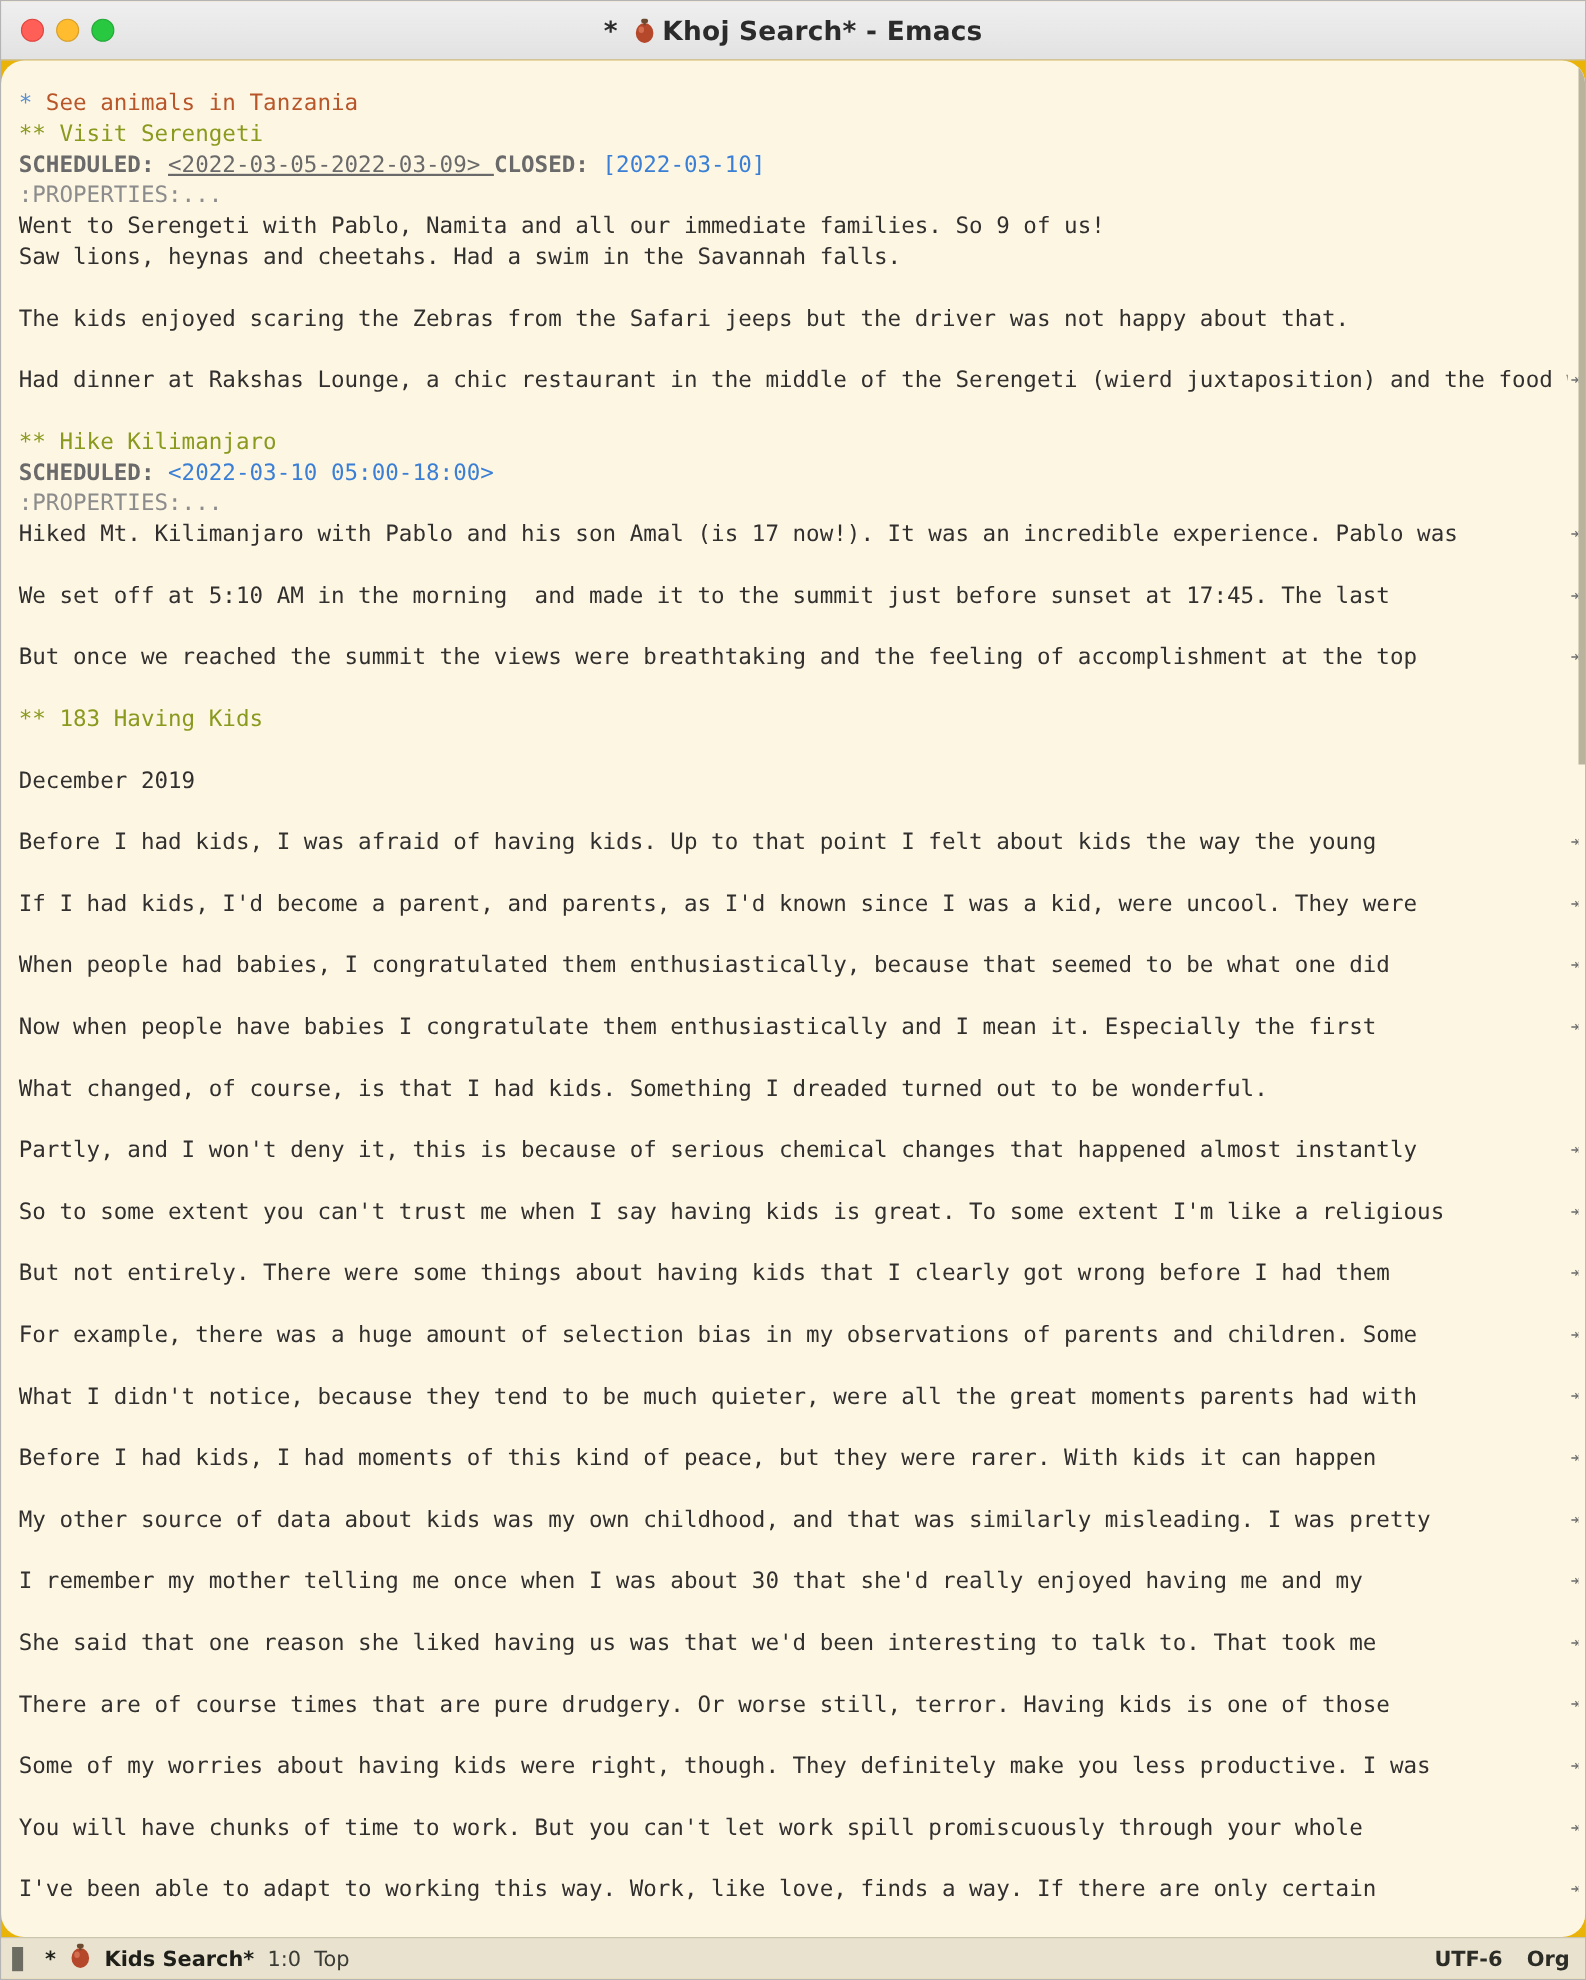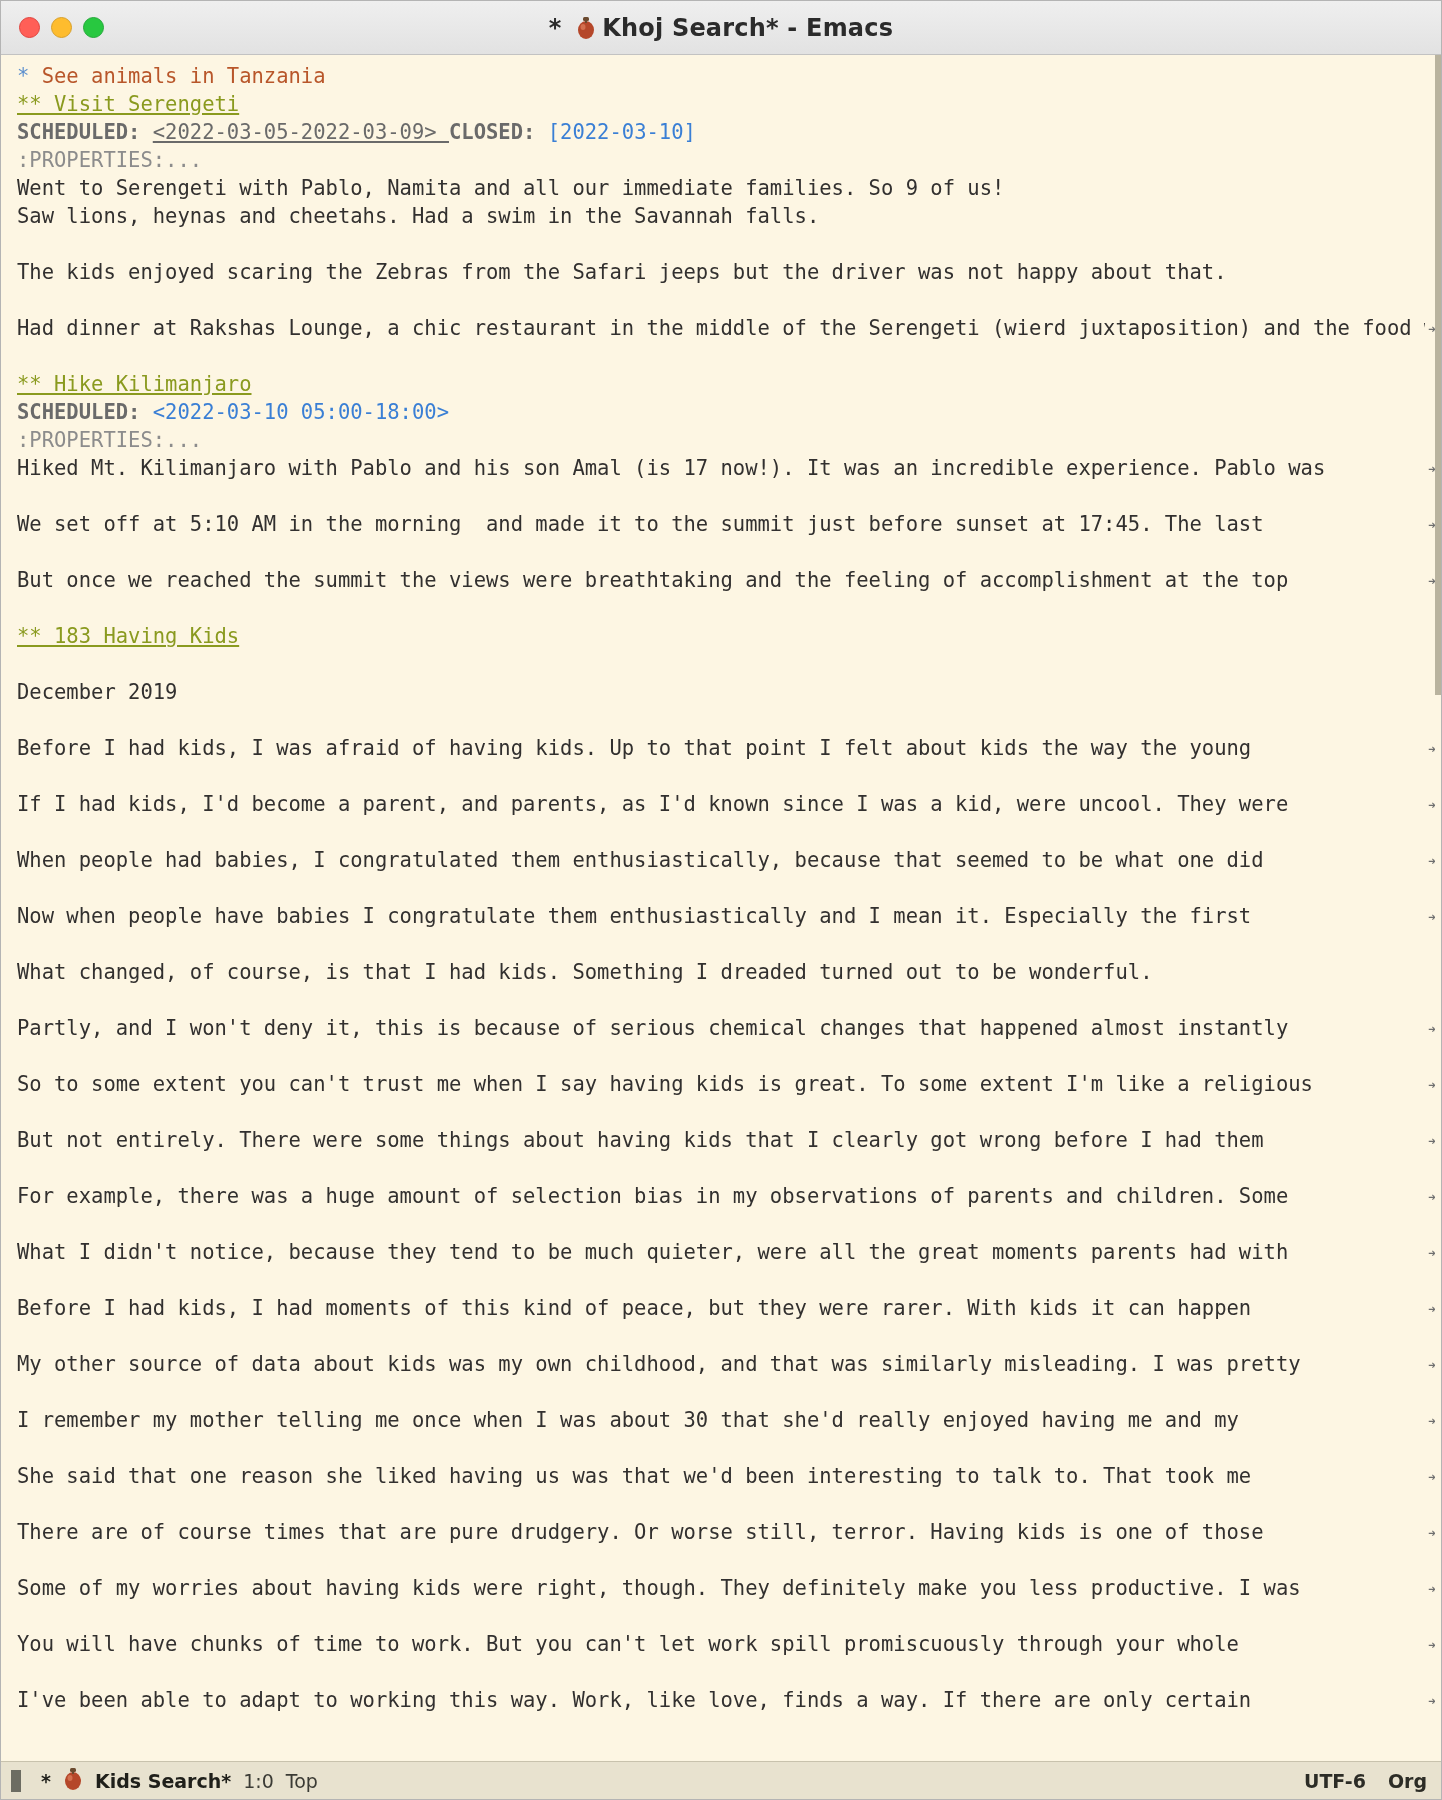--- a/index.html
+++ b/index.html
@@ -69,40 +69,41 @@
     vertical-align: -4px;
     margin: 0 6px;
   }
 
   
   .buffer {
     flex: 1;
     position: relative;
     background: #fdf6e3;
     overflow: hidden;
-    padding: 7px 0 0 0;
-    box-sizing: border-box;
+    padding: 24px 0 0 0;
+    box-sizing: border-box;
+    border-radius: 21px;
   }
   .lines {
     font-size: 20.5px;
     line-height: 28px;
     color: #32302f;
     white-space: pre;
     padding-left: 16px;
   }
   .line {
     height: 28px;
     overflow: hidden;
     position: relative;
   }
   .line.blank { }
 
   .h1 { color: #b8562a; }
   .h1 .star { color: #5b8fce; }
-  .h2 { color: #8a9a1f; text-decoration: underline; }
+  .h2 { color: #8a9a1f; }
   .kw { color: #6a6a6a; font-weight: bold; margin-top: 44px; }
   .ts-plain { color: #6a6a6a; text-decoration: underline; }
   .ts-link { color: #3a7fd5; }
   .props { color: #8c8c8c; }
   .body { color: #32302f; }
 
   
   .fringe {
     position: absolute;
     right: 0;

